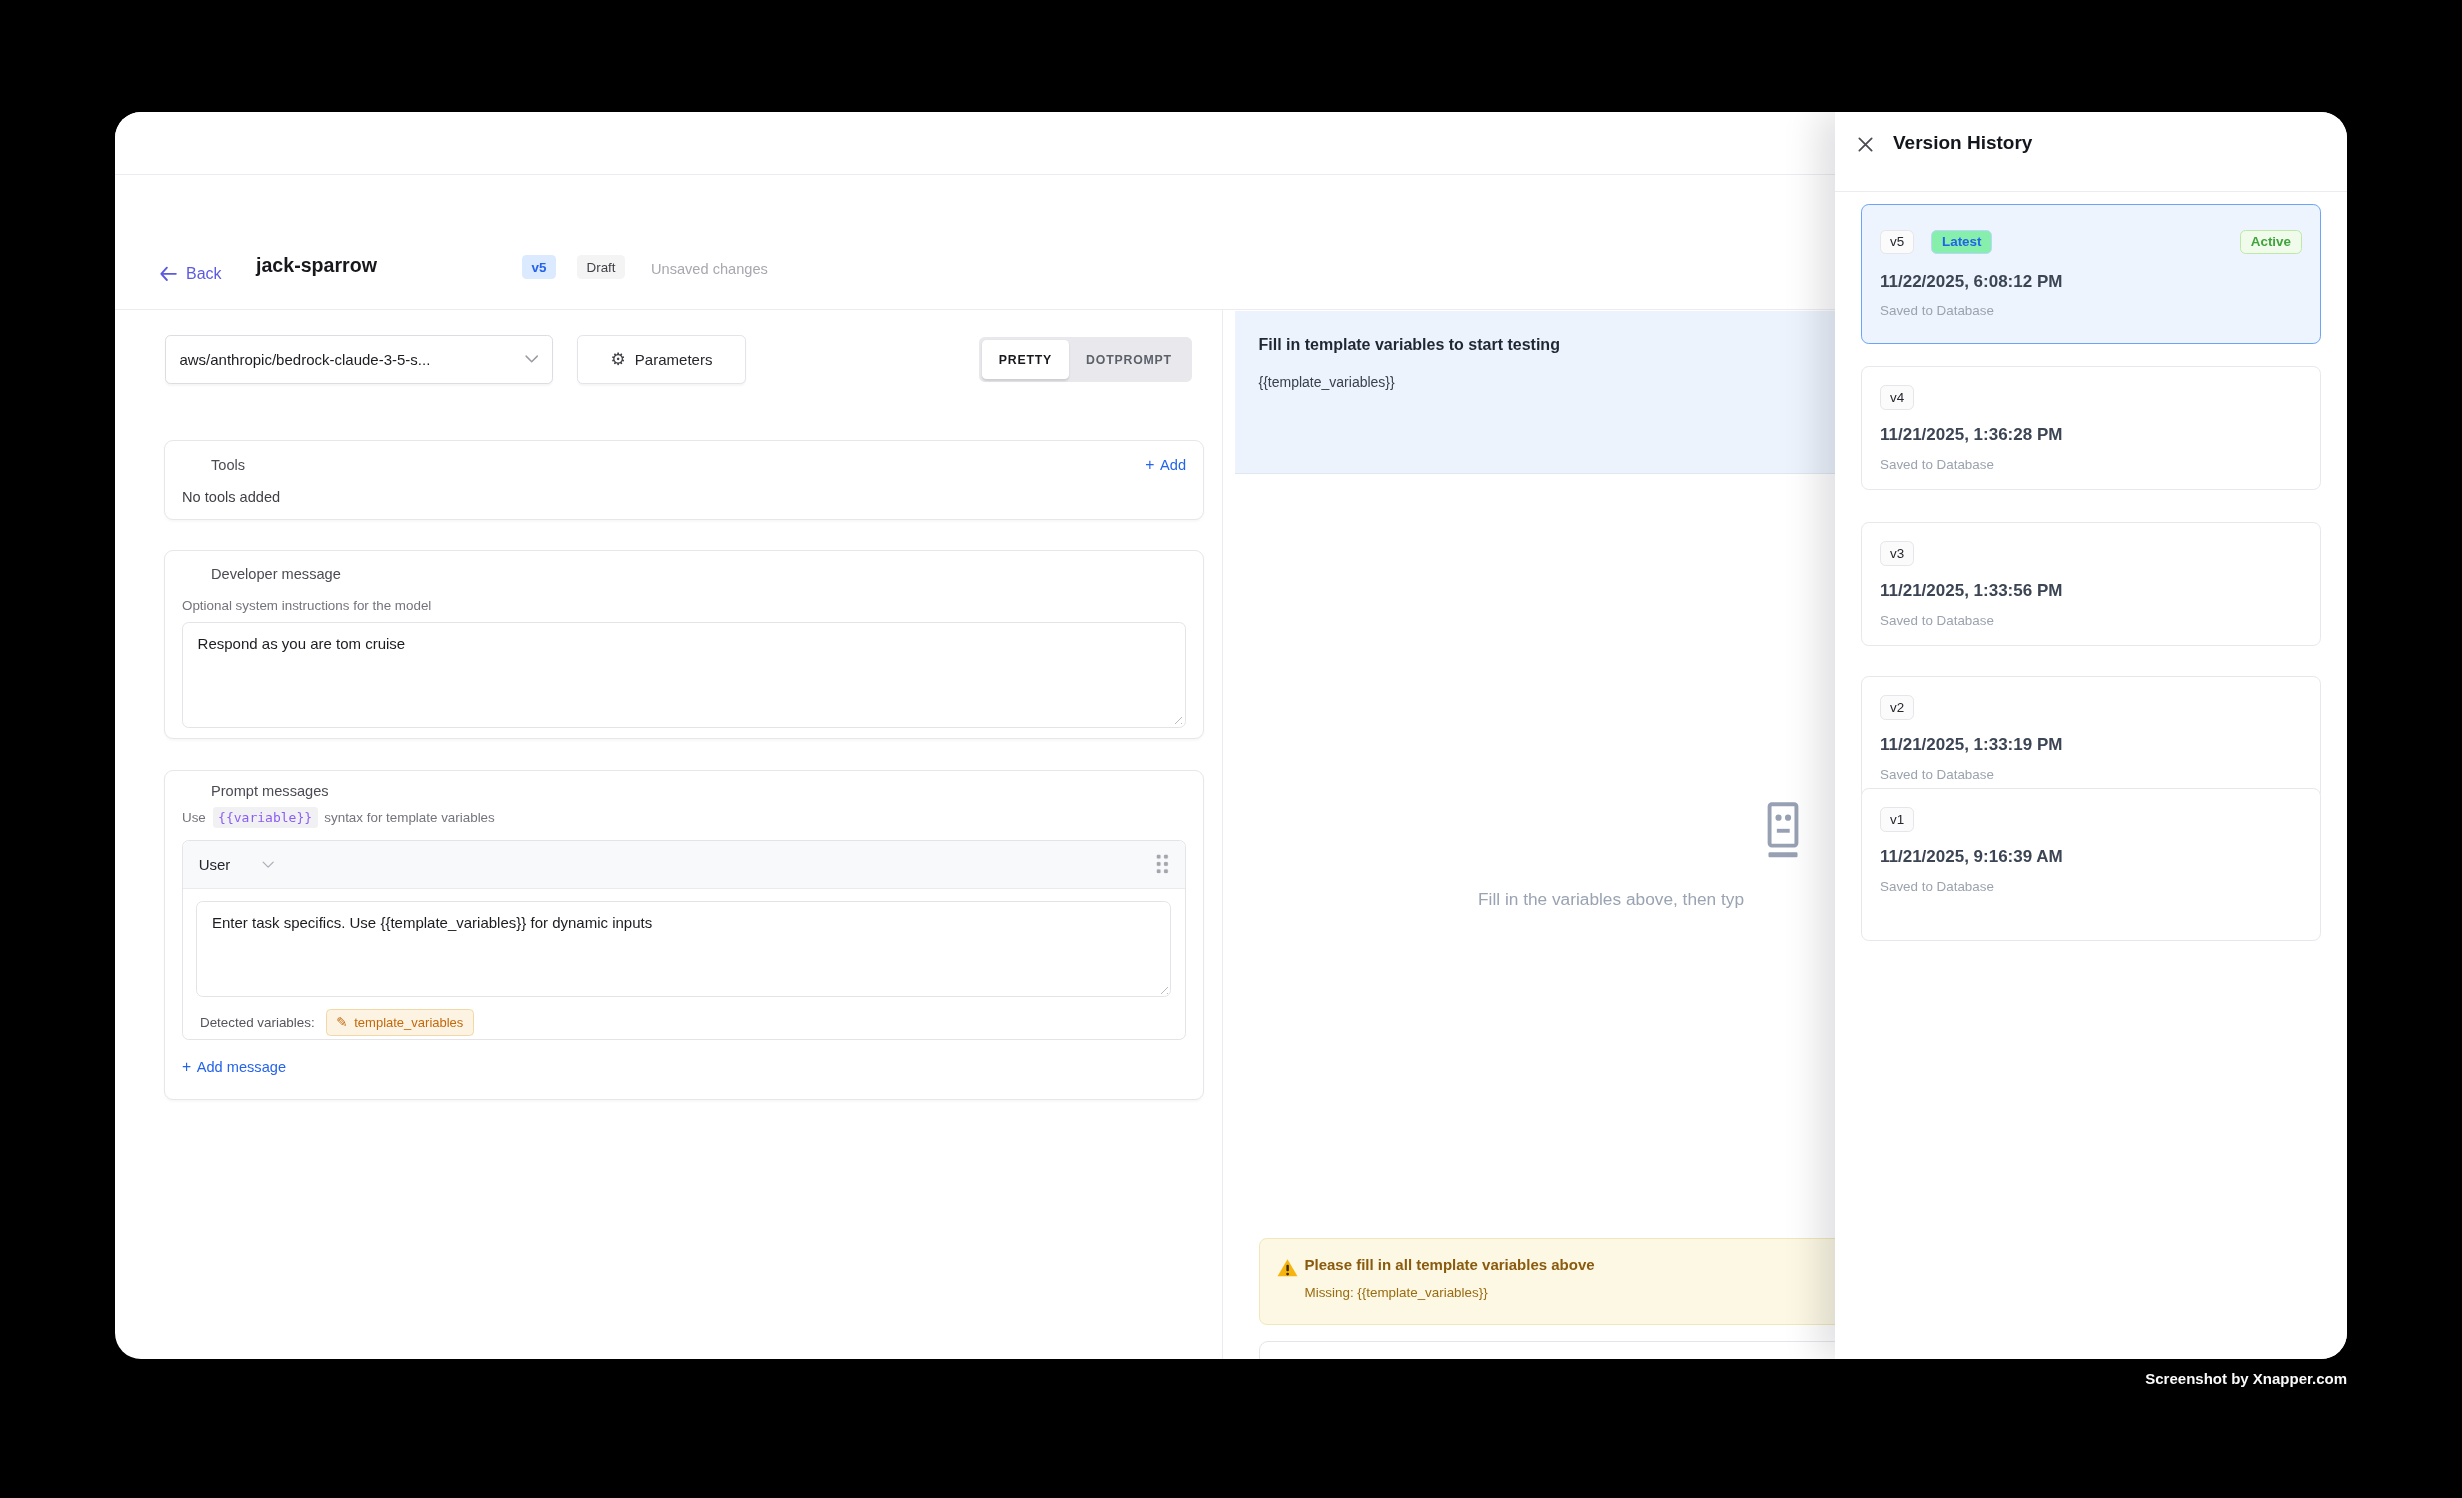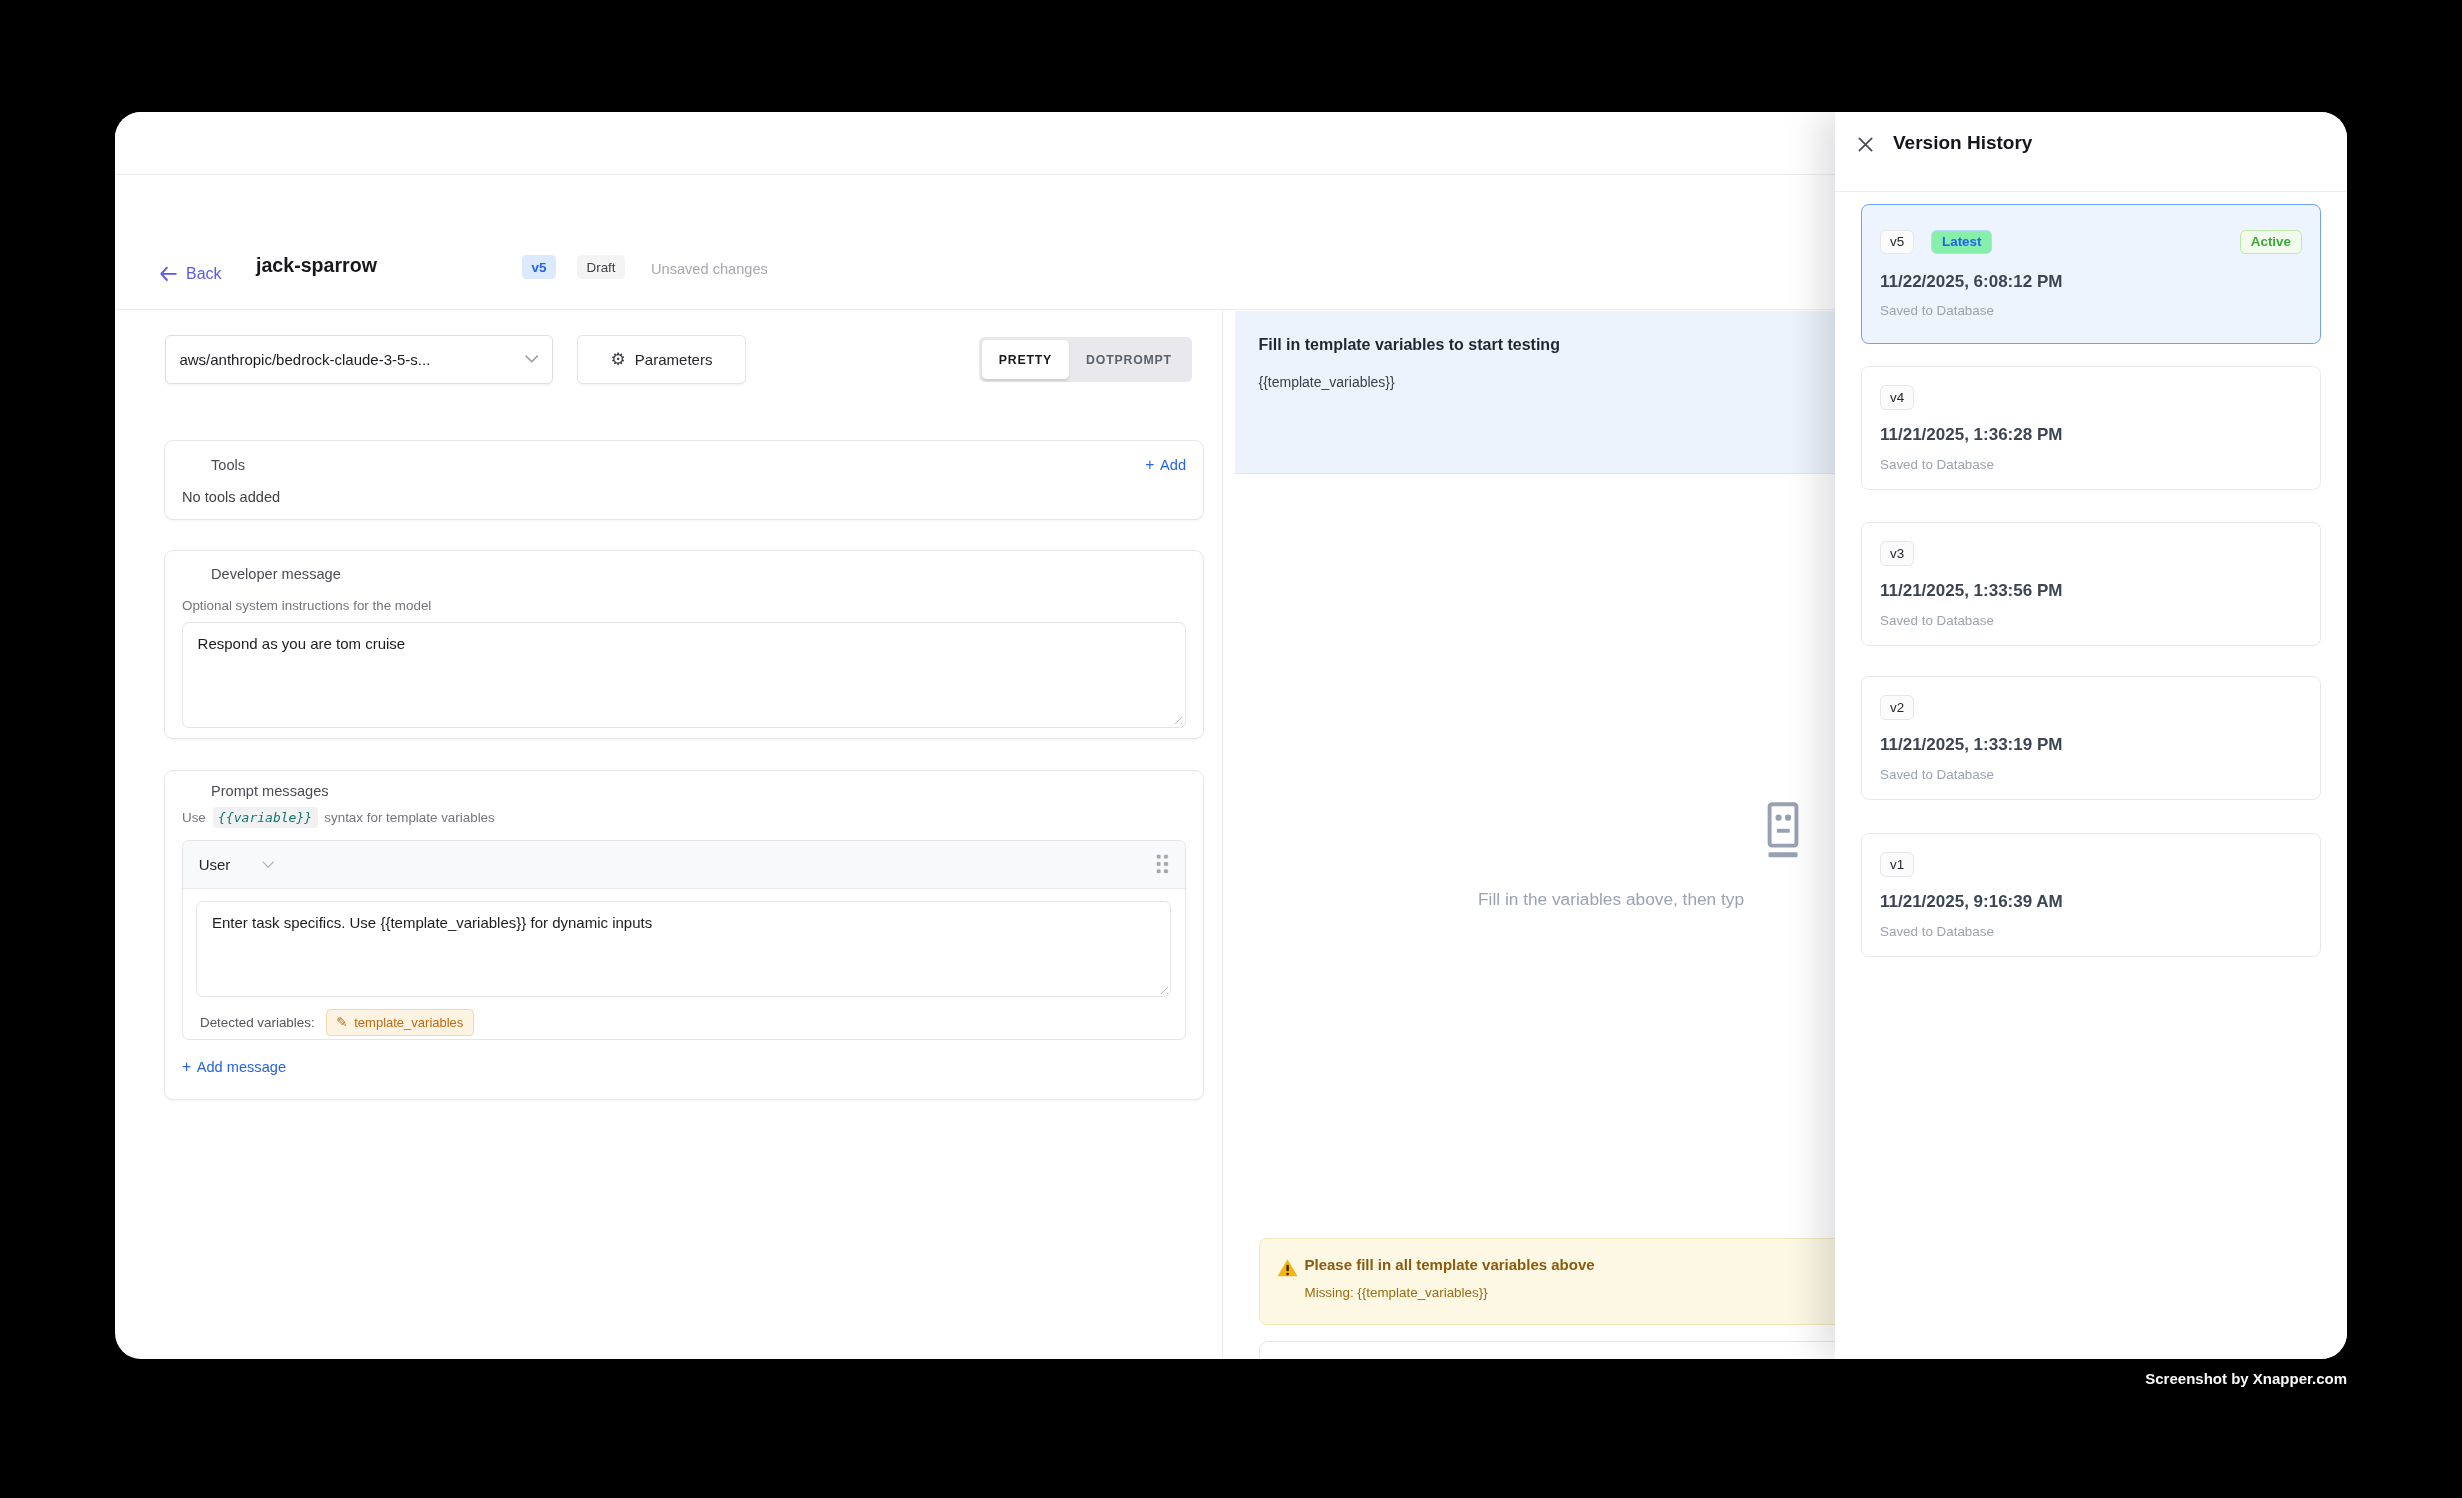--- a/index.html
+++ b/index.html
@@ -77,22 +77,22 @@
     font-size: 15px; color: #1c1c21; padding: 12.3px 14.6px; resize: none; outline: none; width: 100%;
   }
   .resize-grip {
     position: absolute; width: 11.2px; height: 11.2px;
     background: repeating-linear-gradient(315deg, #b9b9c0 0 1.1px, transparent 1.1px 4.5px);
     clip-path: polygon(100% 0, 100% 100%, 0 100%);
   }
 
   .prompt-card { top: 658px; height: 330px; }
   .code-chip {
-    font-family: "DejaVu Sans Mono", monospace; font-size: 13px; color: #0f766e;
-    background: #f1f1f3; border-radius: 3.4px; padding: 2.8px 5.6px; font-style: italic;
+    font-family: "DejaVu Sans Mono", monospace; font-size: 13px; color: #8b5cf6;
+    background: #f1f1f3; border-radius: 3.4px; padding: 2.8px 5.6px;
   }
   .msg-block { position: absolute; left: 17px; top: 69px; width: 1004px; height: 200px; border: 1.1px solid #e4e4e7; border-radius: 6.7px; overflow: hidden; background:#fff; }
   .msg-header { height: 48px; background: #f8f9fb; border-bottom: 1.1px solid #ebebee; display: flex; align-items: center; padding: 0 15.7px; }
   .role-select { display: flex; align-items: center; gap: 32px; font-size: 15px; color: #26262c; cursor: pointer; }
   .drag-handle { margin-left: auto; width: 14.6px; height: 22.4px;
     background-image: radial-gradient(circle, #a4a4ac 1.9px, transparent 2.4px);
     background-size: 7.3px 7.3px; cursor: grab; }
   .detected-row { position: absolute; left: 17px; top: 168px; display: flex; align-items: center; gap: 11.2px; }
   .var-badge {
     display: inline-flex; align-items: center; gap: 6.7px;
@@ -284,21 +284,21 @@
       <div class="vdate" style="top:58px;">11/21/2025, 1:33:56 PM</div>
       <div class="vsaved" style="top:90px;">Saved to Database</div>
     </div>
 
     <div class="vcard" style="top:564px; height:124px;">
       <span class="vchip" style="top:18px;">v2</span>
       <div class="vdate" style="top:58px;">11/21/2025, 1:33:19 PM</div>
       <div class="vsaved" style="top:90px;">Saved to Database</div>
     </div>
 
-    <div class="vcard" style="top:721px; height:124px;">
+    <div class="vcard" style="top:676px; height:153px;">
       <span class="vchip" style="top:18px;">v1</span>
       <div class="vdate" style="top:58px;">11/21/2025, 9:16:39 AM</div>
       <div class="vsaved" style="top:90px;">Saved to Database</div>
     </div>
   </div>
 
 </div>
 
 <div class="watermark">Screenshot by Xnapper.com</div>
 

